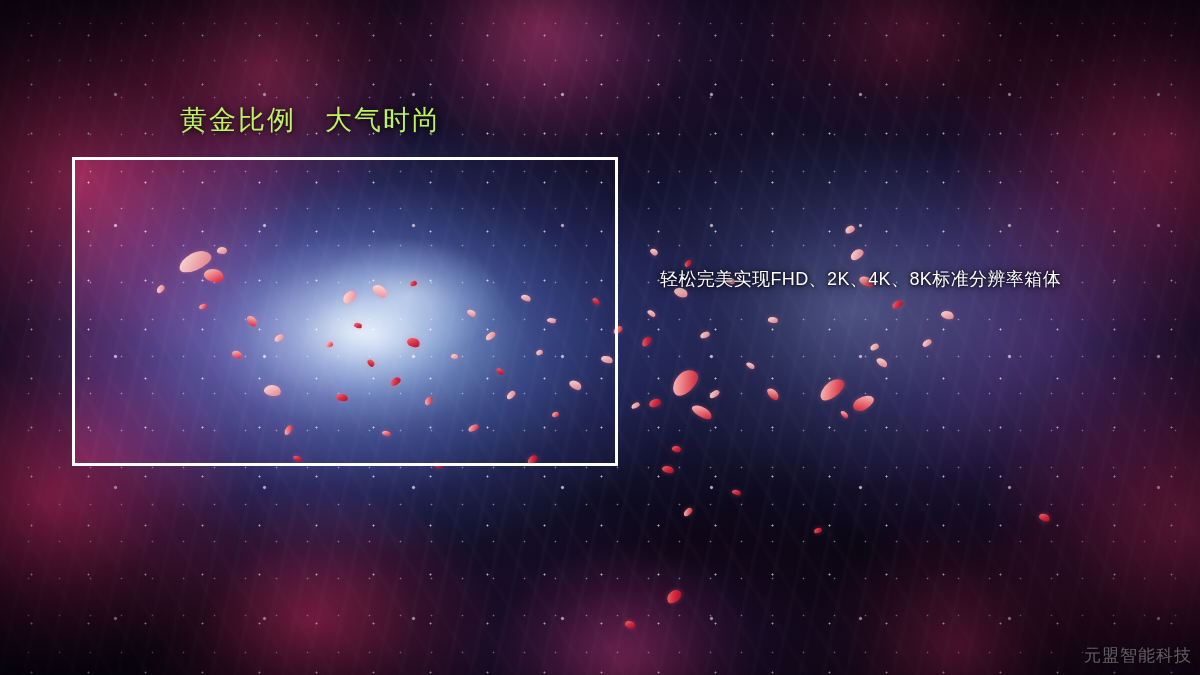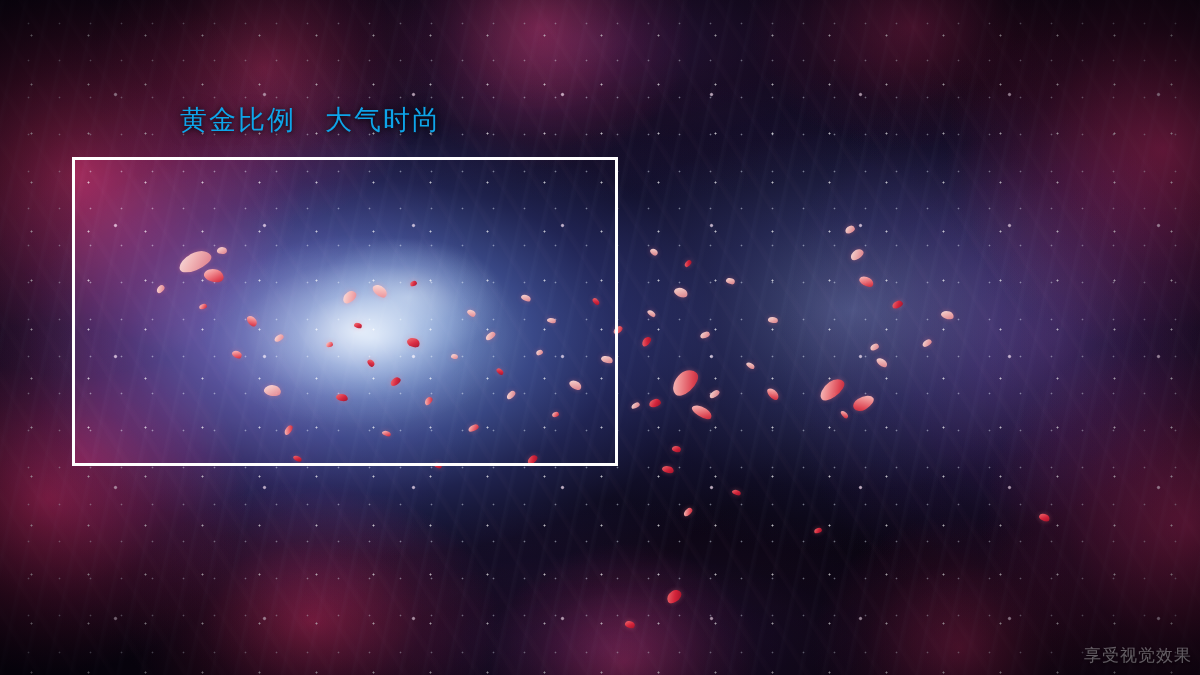--- a/index.html
+++ b/index.html
@@ -173,21 +173,21 @@
     height: 675px;
   }
 
   
   #slide-title {
     position: absolute;
     left: 180px;
     top: 102px;
     font-size: 27px;
     letter-spacing: 2px;
-    color: #0ea5e9;
+    color: #bef264;
     white-space: pre;
     text-shadow: 0 1px 5px rgba(0,0,0,0.75), 0 0 13px rgba(0,0,0,0.5);
   }
 
   #body-text {
     position: absolute;
     left: 660px;
     top: 258px;
     width: 520px;
   }
@@ -352,17 +352,18 @@
           <div class="petal pale" style="left: 50.1%; top: 52.8%; width: 12px; height: 7px; transform: rotate(20deg);"></div>
           <div class="petal deep" style="left: 43.9%; top: 67.5%; width: 11px; height: 7px; transform: rotate(-35deg);"></div>
           <div class="petal deep" style="left: 36.2%; top: 68.6%; width: 8px; height: 5px; transform: rotate(26deg);"></div>
         </div>
     </div>
   </div>
 
   <div id="slide-title">黄金比例　大气时尚</div>
 
   <div id="body-text">
+    <div class="line">轻松完美实现FHD、2K、4K、8K标准分辨率箱体</div>
   </div>
 
-  <div id="watermark">享受视觉效果</div>
+  <div id="watermark">元盟智能科技</div>
 
 </div>
 
 </body></html>

